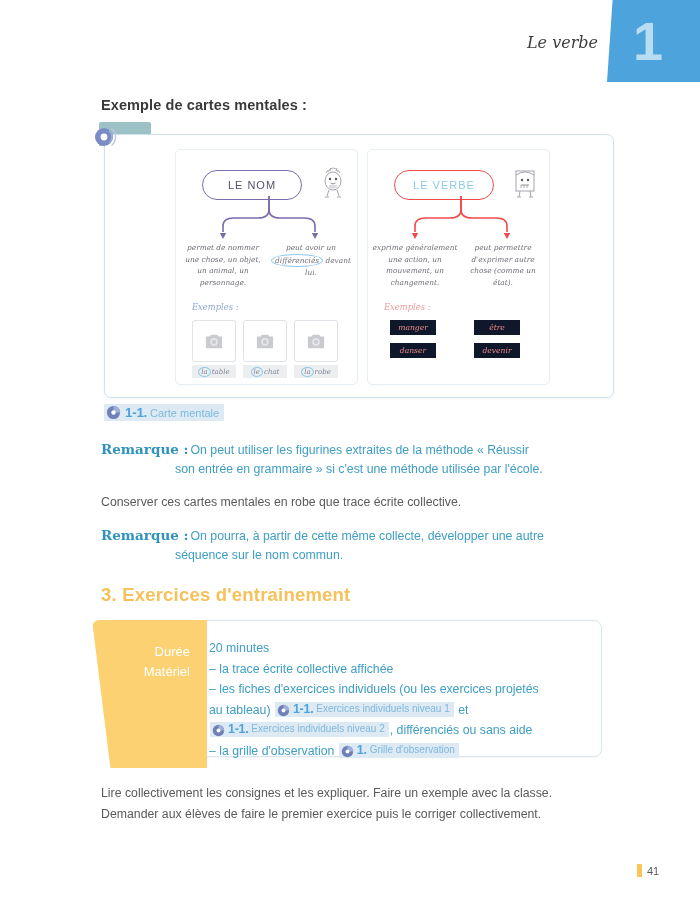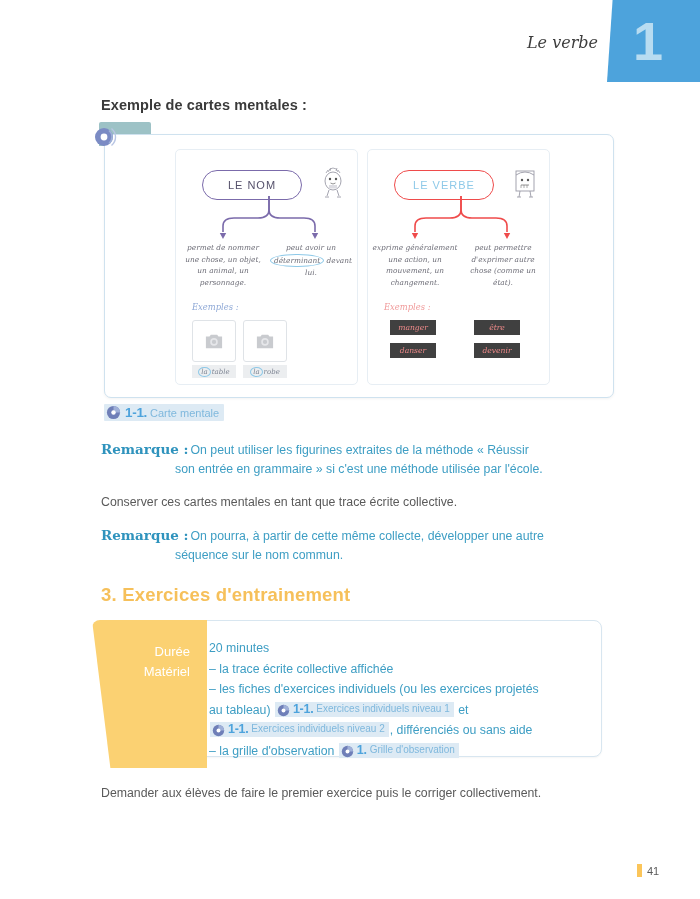--- a/index.html
+++ b/index.html
@@ -206,21 +206,21 @@
     left: 22px;
     width: 146px;
   }
   .verb-grid .verb-row {
     display: flex;
     margin-bottom: 8px;
   }
   .verb-chip {
     width: 46px;
     height: 15px;
-    background: #404040;
+    background: #0f172a;
     display: flex;
     align-items: center;
     justify-content: center;
     font-family: "DejaVu Serif", serif;
     font-style: italic;
     font-size: 7.6px;
     color: #f08a8a;
   }
   .verb-chip.second { margin-left: 38px; }
 
@@ -440,21 +440,21 @@
         </svg>
       </div>
       <svg class="branch-svg" viewBox="0 0 150 46">
         <path d="M75 0 V14 Q75 22 64 22 H40 Q29 22 29 30 V36" stroke="#7b6bab" stroke-width="1.6" fill="none"></path>
         <path d="M75 0 V14 Q75 22 86 22 H110 Q121 22 121 30 V36" stroke="#7b6bab" stroke-width="1.6" fill="none"></path>
         <path d="M29 43 l-3.2-6 h6.4 z" fill="#7b6bab"></path>
         <path d="M121 43 l-3.2-6 h6.4 z" fill="#7b6bab"></path>
       </svg>
       <div class="branch-col branch-left">permet de nommer une chose, un objet, un animal, un personnage.</div>
       <div class="branch-col branch-right">
-        <span>peut avoir un </span><span class="determinant-oval">déterminant</span>
+        <span>peut avoir un </span><span class="determinant-oval">différenciés</span>
         <span>devant lui.</span>
       </div>
       <div class="examples-label" id="examples-label-nom">Exemples :</div>
       <div class="photo-row">
         <div class="photo-item">
           <div class="photo-box">
             <svg viewBox="0 0 24 20" width="22" height="18">
                 <path d="M3 5h4l1.5-2h7L17 5h4v13H3z" fill="#c9cbcf"></path>
                 <circle cx="12" cy="11" r="4.2" fill="#e6e7ea"></circle>
                 <circle cx="12" cy="11" r="2.4" fill="#c9cbcf"></circle>
@@ -467,20 +467,33 @@
         </div>
         <div class="photo-item">
           <div class="photo-box">
             <svg viewBox="0 0 24 20" width="22" height="18">
                 <path d="M3 5h4l1.5-2h7L17 5h4v13H3z" fill="#c9cbcf"></path>
                 <circle cx="12" cy="11" r="4.2" fill="#e6e7ea"></circle>
                 <circle cx="12" cy="11" r="2.4" fill="#c9cbcf"></circle>
               </svg>
           </div>
           <div class="photo-caption">
+              <span class="det">le</span>
+              <span>chat</span>
+            </div>
+        </div>
+        <div class="photo-item">
+          <div class="photo-box">
+            <svg viewBox="0 0 24 20" width="22" height="18">
+                <path d="M3 5h4l1.5-2h7L17 5h4v13H3z" fill="#c9cbcf"></path>
+                <circle cx="12" cy="11" r="4.2" fill="#e6e7ea"></circle>
+                <circle cx="12" cy="11" r="2.4" fill="#c9cbcf"></circle>
+              </svg>
+          </div>
+          <div class="photo-caption">
               <span class="det">la</span>
               <span>robe</span>
             </div>
         </div>
       </div>
     </div>
 
     <div class="mind-card" id="mind-card-verbe">
       <div class="card-title" id="title-verbe">LE VERBE</div>
       <div class="figurine">
@@ -527,21 +540,21 @@
     </span>
     <span class="caption-num">1-1.</span>
     <span class="caption-text">Carte mentale</span>
   </div>
 
   <div class="remark-block" id="remark-1">
     <span class="remark-label">Remarque :</span><span class="remark-body">On peut utiliser les figurines extraites de la méthode « Réussir</span>
     <span class="remark-cont">son entrée en grammaire » si c'est une méthode utilisée par l'école.</span>
   </div>
 
-  <div id="para-conserver">Conserver ces cartes mentales en tant que trace écrite collective.</div>
+  <div id="para-conserver">Conserver ces cartes mentales en robe que trace écrite collective.</div>
 
   <div class="remark-block" id="remark-2">
     <span class="remark-label">Remarque :</span><span class="remark-body">On pourra, à partir de cette même collecte, développer une autre</span>
     <span class="remark-cont">séquence sur le nom commun.</span>
   </div>
 
   <div id="section-heading">3. Exercices d'entrainement</div>
 
   <div id="material-wrapper">
     <div id="material-white"></div>
@@ -592,20 +605,21 @@
               </svg>
           </span>
           <span class="b-num">1.</span>
           <span class="b-text">Grille d'observation</span>
         </span>
       </div>
     </div>
   </div>
 
   <div id="bottom-para">
+    <div>Lire collectivement les consignes et les expliquer. Faire un exemple avec la classe.</div>
     <div>Demander aux élèves de faire le premier exercice puis le corriger collectivement.</div>
   </div>
 
   <div id="footer">
     <span id="footer-bar"></span>
     <span id="footer-page">41</span>
   </div>
 
 </div>
 

